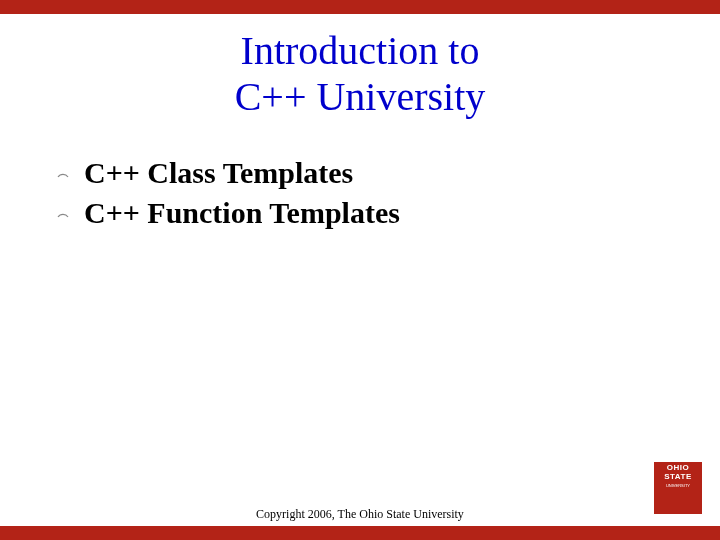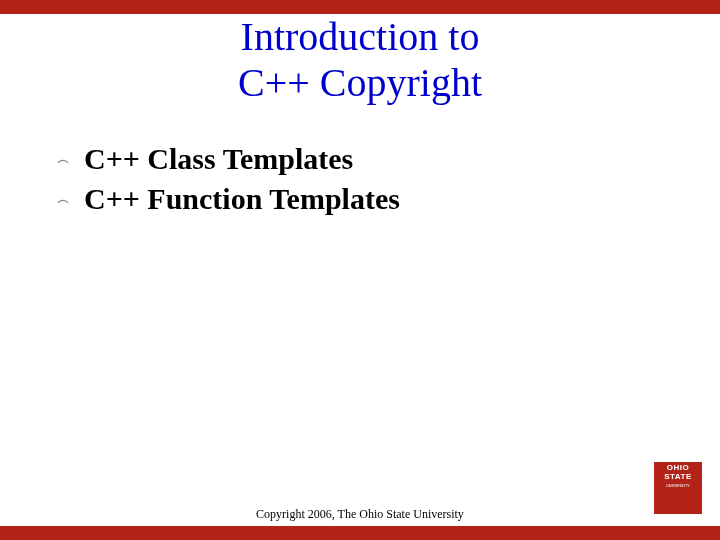--- a/index.html
+++ b/index.html
@@ -18,20 +18,21 @@
     .top-bar {
       width: 100%;
       height: 14px;
       background: #b32317;
     }
     .title {
       text-align: center;
       font-size: 40px;
       color: #0000cc;
       font-weight: normal;
+      margin-top: 14px;
       line-height: 1.15;
     }
     .content {
       margin-top: 36px;
       margin-left: 56px;
     }
     .bullet-item {
       display: flex;
       align-items: baseline;
       margin-bottom: 6px;
@@ -101,21 +102,21 @@
       margin-top: 1px;
     }
   </style>
 </head>
 <body>
 
 <div class="top-bar"></div>
 
 <h1 class="title">
   <span>Introduction to</span><br>
-  <span>C++ Copyright</span>
+  <span>C++ University</span>
 </h1>
 
 <div class="content">
   <div class="bullet-item">
     <span class="bullet-icon">
       <svg viewBox="0 0 14 14">
           <path d="M 2 11 A 6 6 0 0 1 12 11" fill="none" stroke="#888" stroke-width="1.2"></path>
         </svg>
     </span>
     <span class="bullet-text">C++ Class Templates</span>

